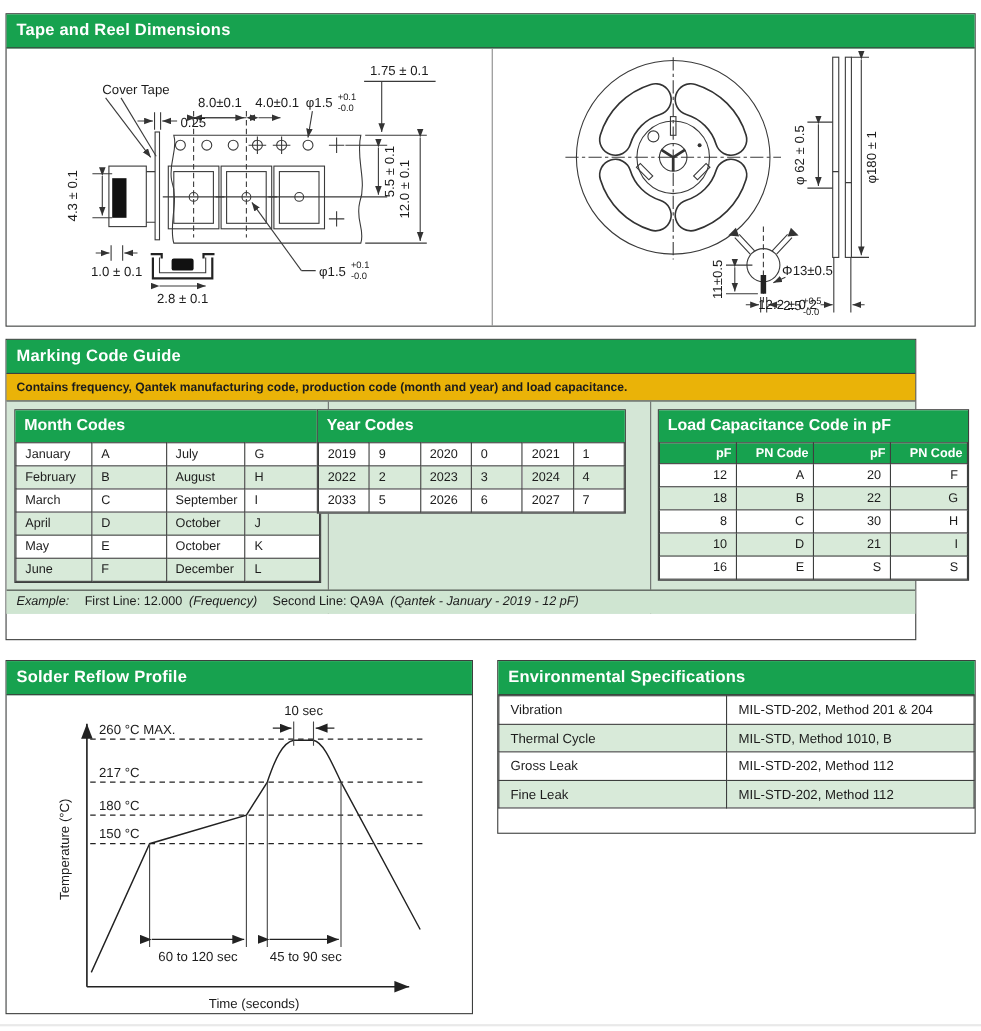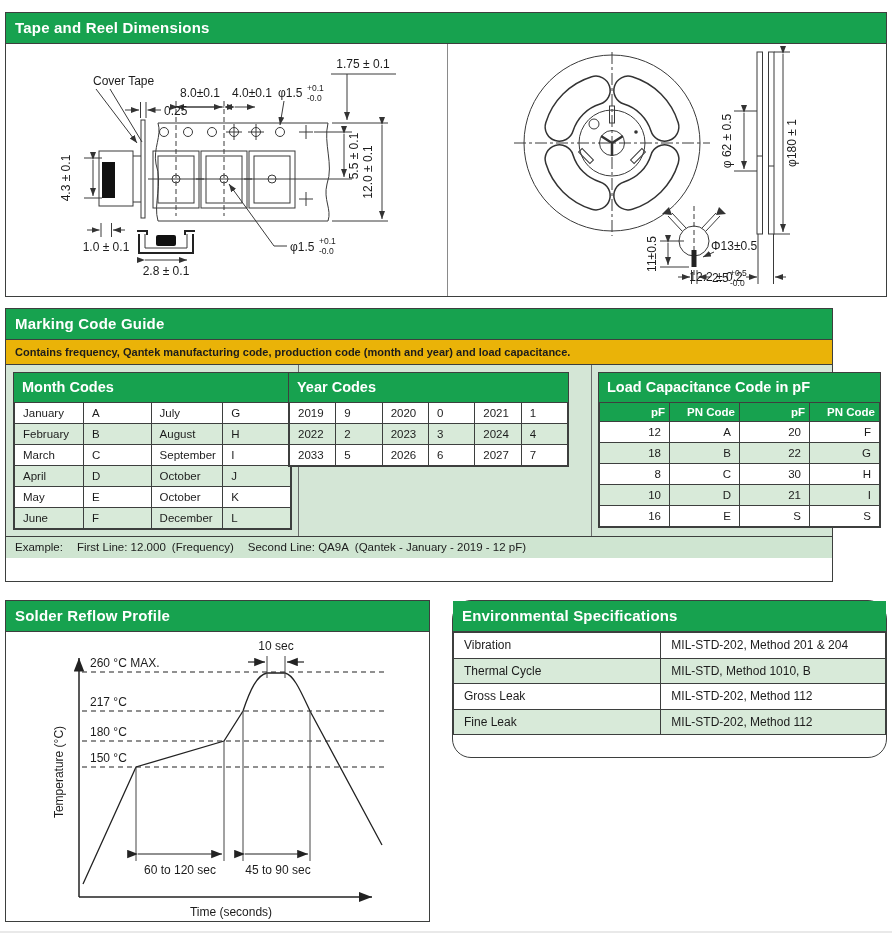--- a/index.html
+++ b/index.html
@@ -37,27 +37,27 @@
   .mini-title{background:var(--green);color:#fff;font-weight:bold;font-size:14.5px;
               padding:4px 8px;height:21px;line-height:21px;}
   table{border-collapse:collapse;width:100%;table-layout:fixed;padding-left:24px;}
   td,th{border:1px solid var(--border);font-size:11.5px;padding:4px 8px;
         overflow:hidden;white-space:nowrap;}
   tbody tr:nth-child(even) td{background:var(--rowgreen);}
   #load-table th{background:var(--green);color:#fff;text-align:right;font-size:11.5px;padding:3px 4px;}
   #load-table td{text-align:right;}
   #example-strip{position:absolute;left:0;right:0;bottom:0;height:22px;background:var(--examplegreen);
                  border-top:1px solid var(--border);font-size:11.5px;padding:4px 9px;box-sizing:border-box;}
-  #example-strip .it{text-align:center;}
+  #example-strip .it{font-style:italic;text-align:center;}
   #example-strip .gap{display:inline-block;width:14px;}
   #example-strip .sgap{display:inline-block;width:6px;}
   
   #sec-reflow{left:5px;top:600px;width:425px;height:322px;}
   
-  #sec-env{left:452px;top:600px;width:435px;height:158px;border-radius:19px;}
+  #sec-env{left:452px;top:600px;width:435px;height:158px;}
   #env-table td{font-size:12px;padding:5px 10px;height:14.6px;}
   #page-rule{position:absolute;left:0;top:931px;width:892px;height:2px;background:#e9e9e9;}
 </style>
 </head>
 <body>
 
 <div id="page">
 
   <div class="section" id="sec-tape">
     <div class="titlebar">Tape and Reel Dimensions</div>

